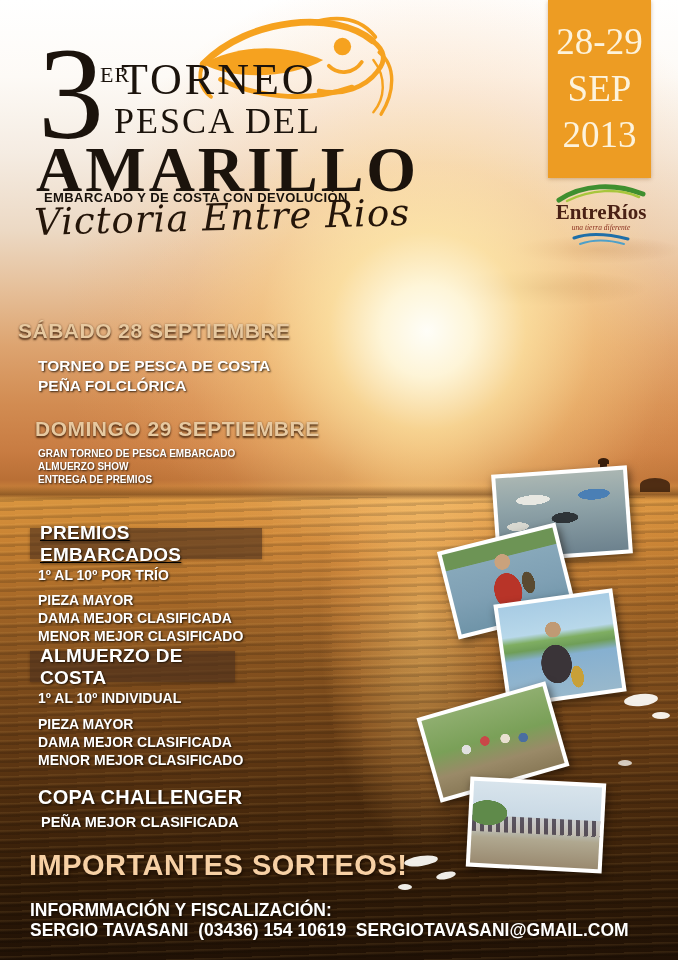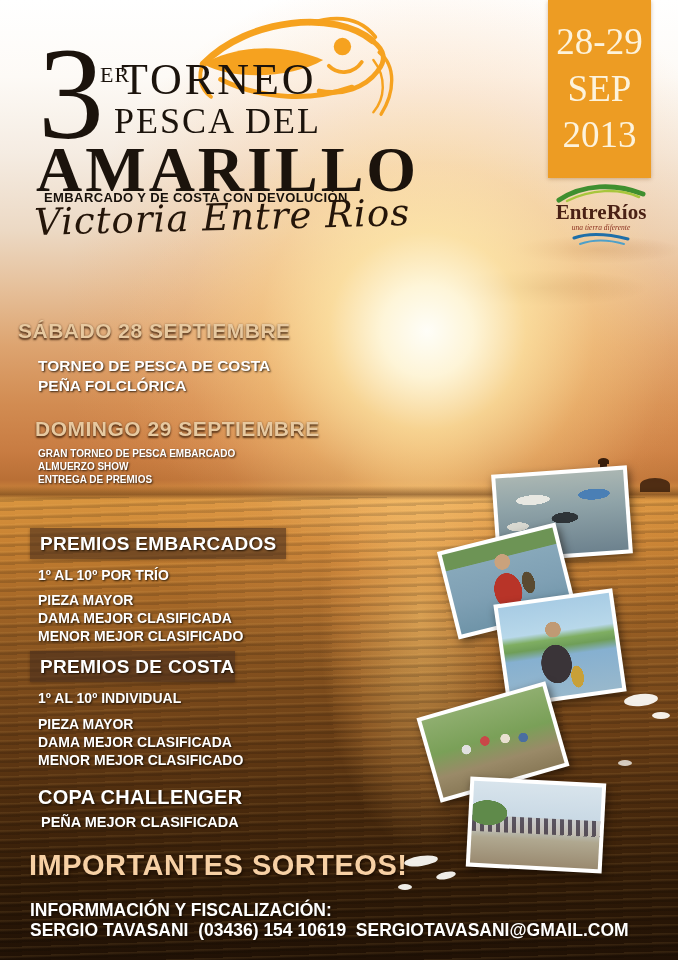--- a/index.html
+++ b/index.html
@@ -182,32 +182,32 @@
     <div>PEÑA FOLCLÓRICA</div>
   </div>
 
   <div class="h-tan" style="left:35px;top:417px;">DOMINGO 29 SEPTIEMBRE</div>
   <div class="txt-w lines" style="left:38px;top:448px;font-size:10px;">
     <div>GRAN TORNEO DE PESCA EMBARCADO</div>
     <div>ALMUERZO SHOW</div>
     <div>ENTREGA DE PREMIOS</div>
   </div>
 
-  <div class="band" style="left:30px;top:528px;width:256px;height:31px;">
+  <div class="band" style="left:30px;top:528px;width:232px;height:31px;text-decoration:underline;">
     <span>PREMIOS EMBARCADOS</span>
   </div>
   <div class="txt-w" style="left:38px;top:567px;font-size:14px;">1º AL 10º POR TRÍO</div>
   <div class="txt-w lines" style="left:38px;top:592px;font-size:14px;">
     <div>PIEZA MAYOR</div>
     <div>DAMA MEJOR CLASIFICADA</div>
     <div>MENOR MEJOR CLASIFICADO</div>
   </div>
 
   <div class="band" style="left:30px;top:651px;width:205px;height:31px;">
-    <span>PREMIOS DE COSTA</span>
+    <span>ALMUERZO DE COSTA</span>
   </div>
   <div class="txt-w" style="left:38px;top:690px;font-size:14px;">1º AL 10º INDIVIDUAL</div>
   <div class="txt-w lines" style="left:38px;top:716px;font-size:14px;">
     <div>PIEZA MAYOR</div>
     <div>DAMA MEJOR CLASIFICADA</div>
     <div>MENOR MEJOR CLASIFICADO</div>
   </div>
 
   <div class="txt-w" style="left:38px;top:786px;font-size:20px;letter-spacing:.3px;">COPA CHALLENGER</div>
   <div class="txt-w" style="left:41px;top:814px;font-size:14.5px;">PEÑA MEJOR CLASIFICADA</div>

